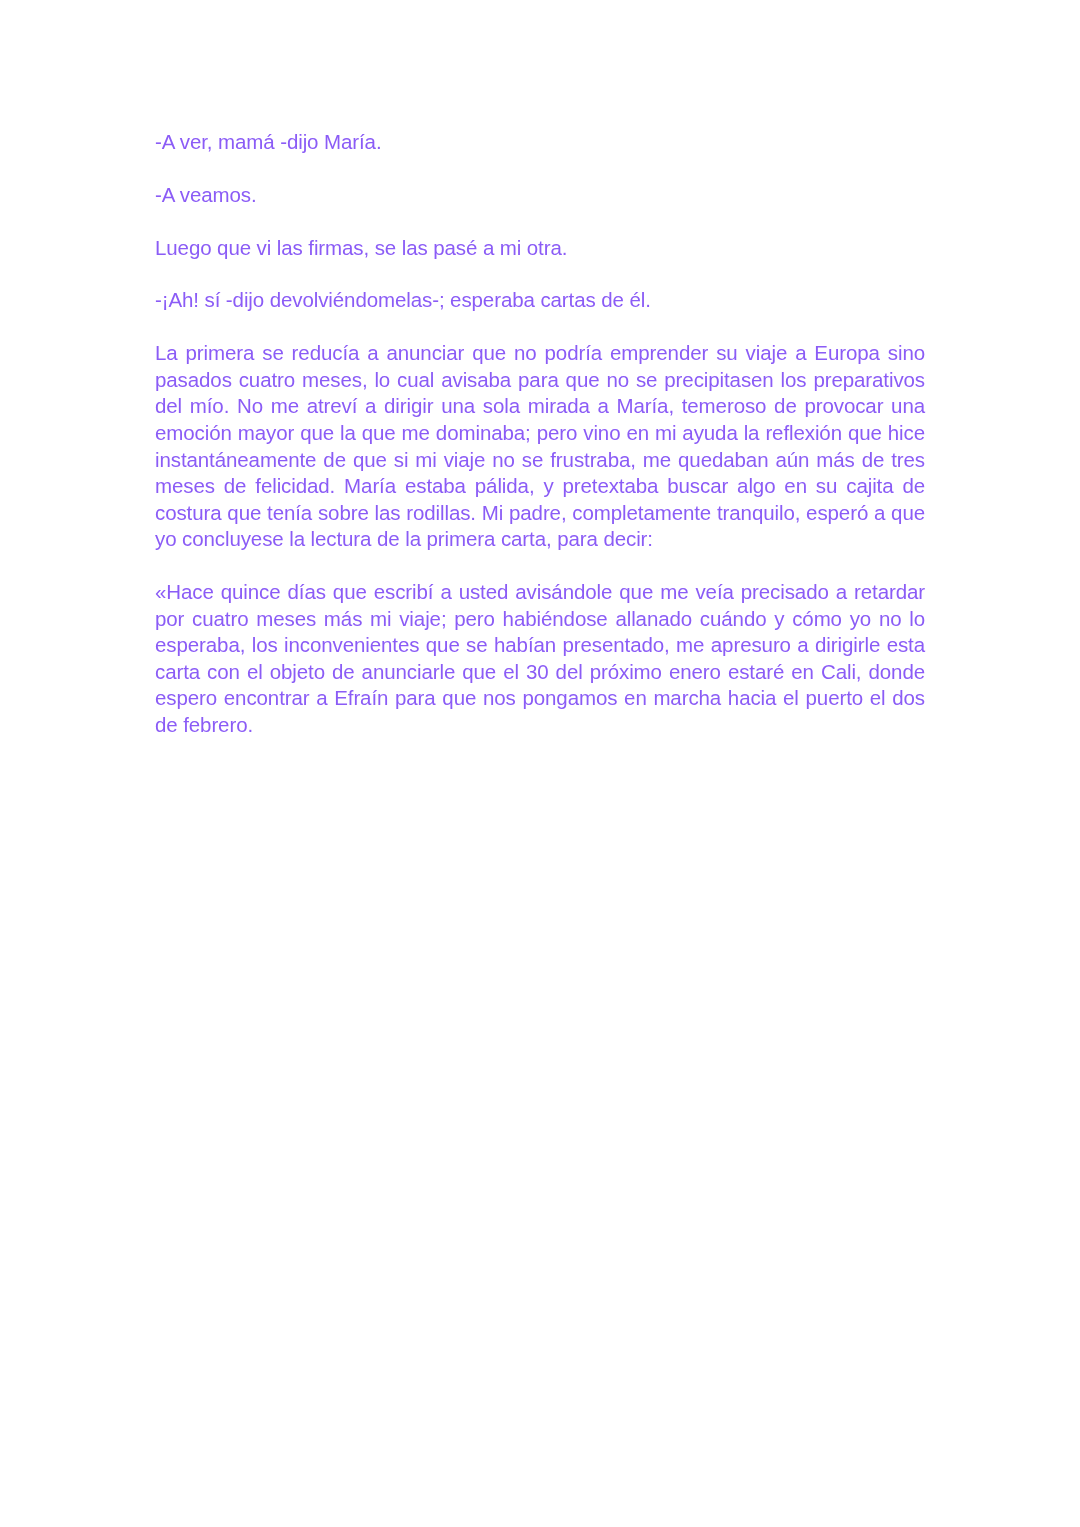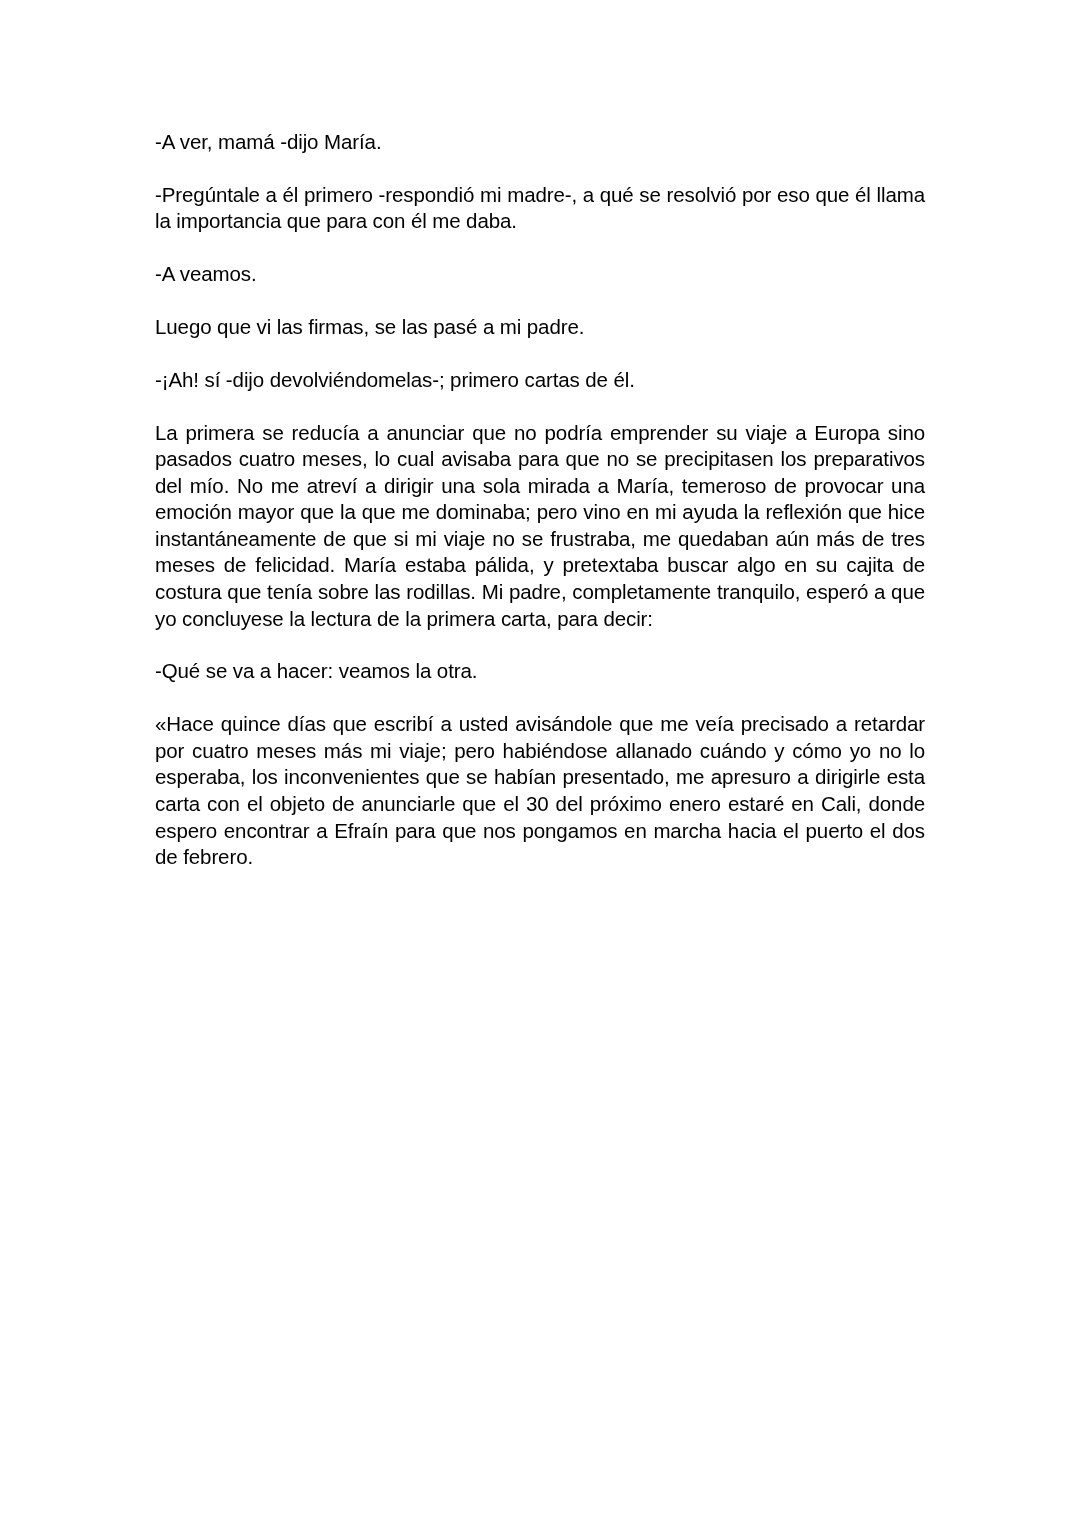--- a/index.html
+++ b/index.html
@@ -11,40 +11,38 @@
       width: 1080px;
       height: 1527px;
       position: relative;
       overflow: hidden;
     }
     .page {
       position: absolute;
       left: 155px;
       top: 129px;
       width: 770px;
-      color: #000000;
+      color: #8b5cf6;
       font-family: "Liberation Sans", "DejaVu Sans", sans-serif;
       font-size: 20.5px;
       line-height: 26.6px;
     }
     .para {
       margin: 0 0 26.2px 0;
       text-align: justify;
       text-align-last: left;
       letter-spacing: -0.1px;
     }
     .para.single {
       text-align: left;
     }
   </style>
 </head>
 <body>
 
 <div class="page">
   <p class="para single">-A ver, mamá -dijo María.</p>
-  <p class="para">-Pregúntale a él primero -respondió mi madre-, a qué se resolvió por eso que él llama la importancia que para con él me daba.</p>
   <p class="para single">-A veamos.</p>
-  <p class="para single">Luego que vi las firmas, se las pasé a mi padre.</p>
-  <p class="para single">-¡Ah! sí -dijo devolviéndomelas-; primero cartas de él.</p>
+  <p class="para single">Luego que vi las firmas, se las pasé a mi otra.</p>
+  <p class="para single">-¡Ah! sí -dijo devolviéndomelas-; esperaba cartas de él.</p>
   <p class="para">La primera se reducía a anunciar que no podría emprender su viaje a Europa sino pasados cuatro meses, lo cual avisaba para que no se precipitasen los preparativos del mío. No me atreví a dirigir una sola mirada a María, temeroso de provocar una emoción mayor que la que me dominaba; pero vino en mi ayuda la reflexión que hice instantáneamente de que si mi viaje no se frustraba, me quedaban aún más de tres meses de felicidad. María estaba pálida, y pretextaba buscar algo en su cajita de costura que tenía sobre las rodillas. Mi padre, completamente tranquilo, esperó a que yo concluyese la lectura de la primera carta, para decir:</p>
-  <p class="para single">-Qué se va a hacer: veamos la otra.</p>
   <p class="para">«Hace quince días que escribí a usted avisándole que me veía precisado a retardar por cuatro meses más mi viaje; pero habiéndose allanado cuándo y cómo yo no lo esperaba, los inconvenientes que se habían presentado, me apresuro a dirigirle esta carta con el objeto de anunciarle que el 30 del próximo enero estaré en Cali, donde espero encontrar a Efraín para que nos pongamos en marcha hacia el puerto el dos de febrero.</p>
 </div>
 
 </body></html>

